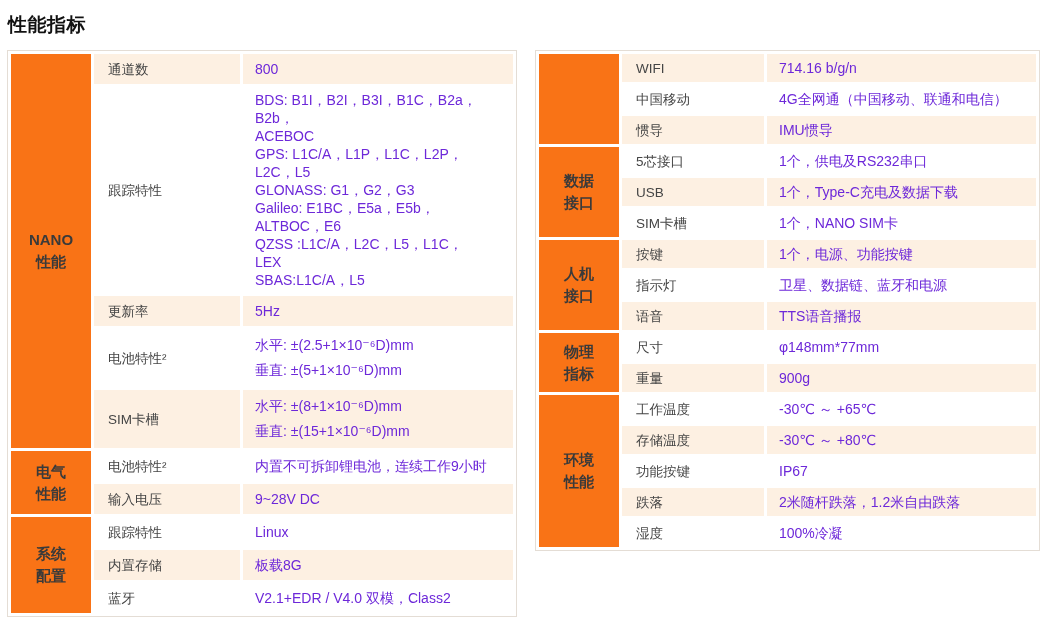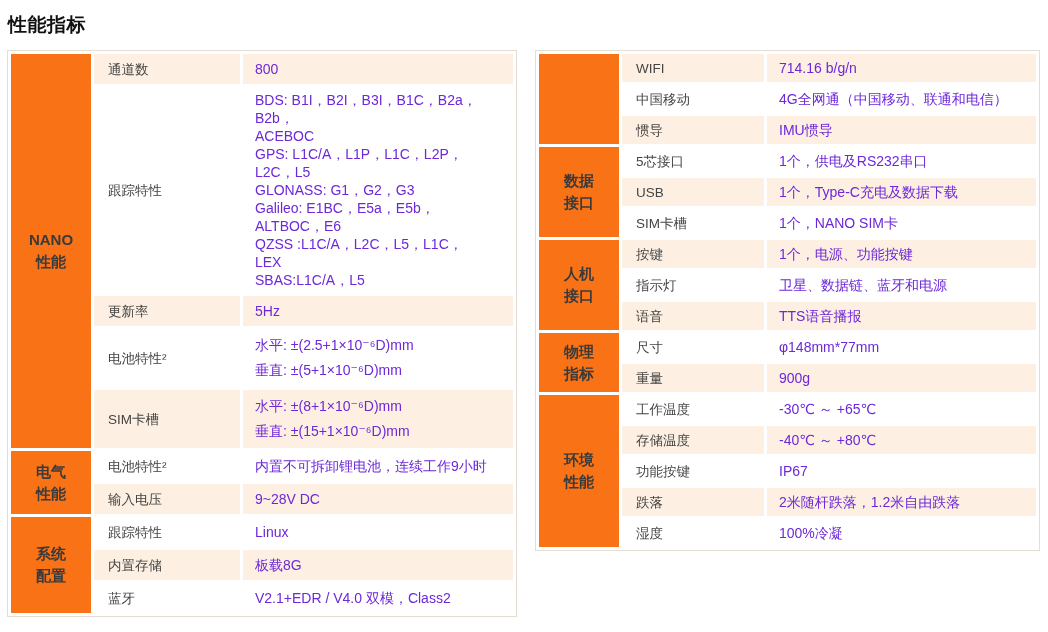--- a/index.html
+++ b/index.html
@@ -208,21 +208,21 @@
             <td class="v">900g</td>
           </tr>
           <tr>
             <td class="sec" rowspan="5">环境
 性能</td>
             <td class="k">工作温度</td>
             <td class="v">-30℃ ～ +65℃</td>
           </tr>
           <tr>
             <td class="k">存储温度</td>
-            <td class="v">-40℃ ～ +80℃</td>
+            <td class="v">-30℃ ～ +80℃</td>
           </tr>
           <tr>
             <td class="k">功能按键</td>
             <td class="v">IP67</td>
           </tr>
           <tr>
             <td class="k">跌落</td>
             <td class="v">2米随杆跌落，1.2米自由跌落</td>
           </tr>
           <tr>

